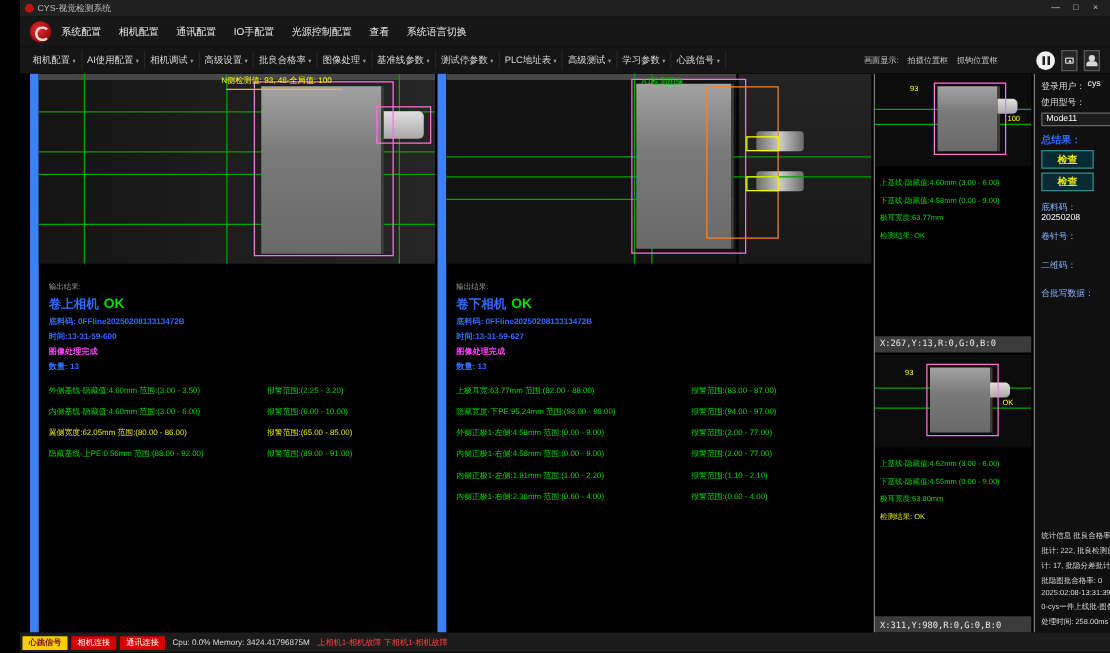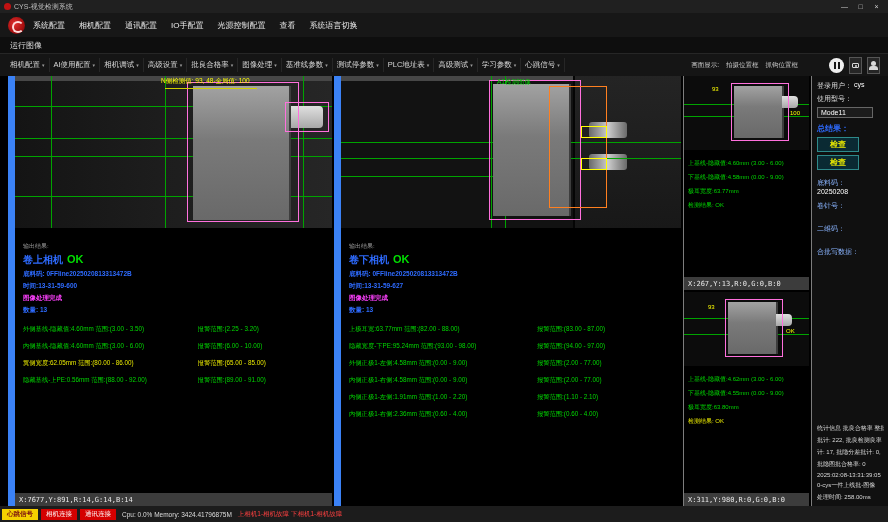--- a/index.html
+++ b/index.html
@@ -1,18 +1,18 @@
 <!DOCTYPE html>
 <html><head>
 <meta charset="utf-8">
 <style>
   *{margin:0;padding:0;box-sizing:border-box;}
   html,body{width:888px;height:522px;background:#000;overflow:hidden;}
   body{font-family:"Liberation Sans",sans-serif;}
-  .app{width:888px;height:522px;background:#000;display:flex;flex-direction:column;overflow:hidden;}
+  .app{width:888px;height:522px;background:#000;display:flex;flex-direction:column;overflow:hidden;padding-left:16px;}
 
   
   .titlebar{height:13px;background:#202020;display:flex;align-items:center;padding:0 4px;color:#bdbdbd;font-size:7px;flex:0 0 auto;}
   .title-icon{width:7px;height:7px;border-radius:50%;background:#c11212;margin-right:3px;flex:0 0 auto;}
   .win-controls{margin-left:auto;display:flex;gap:1px;}
   .win-btn{width:15px;height:11px;display:flex;align-items:center;justify-content:center;color:#cfcfcf;font-size:7px;cursor:default;}
 
   
   .menubar{height:24px;background:#171717;display:flex;align-items:center;padding:0 8px;color:#eaeaea;font-size:8px;flex:0 0 auto;}
   .logo{width:17px;height:17px;border-radius:50%;background:radial-gradient(circle at 40% 40%,#e23030 0%,#a80f0f 60%,#5e0505 100%);margin-right:8px;position:relative;flex:0 0 auto;}
@@ -131,23 +131,20 @@
         <span class="menu-item">系统配置</span>
         <span class="menu-item">相机配置</span>
         <span class="menu-item">通讯配置</span>
         <span class="menu-item">IO手配置</span>
         <span class="menu-item">光源控制配置</span>
         <span class="menu-item">查看</span>
         <span class="menu-item">系统语言切换</span>
       </div>
   </div>
 
-  <div class="tabrow">
-    <span>运行图像</span>
-  </div>
 
   <div class="toolbar">
     <div class="tb-items">
         <span class="tb-item">
           <span>相机配置</span>
           <span class="caret">▾</span>
         </span>
         <span class="tb-item">
           <span>AI使用配置</span>
           <span class="caret">▾</span>
@@ -255,21 +252,20 @@
             <div class="meas-row">
             <span class="meas-main yellow">翼侧宽度:62.05mm 范围:(80.00 - 86.00)</span>
             <span class="meas-alarm yellow">报警范围:(65.00 - 85.00)</span>
           </div>
             <div class="meas-row">
             <span class="meas-main green">隐藏基线-上PE:0.56mm 范围:(88.00 - 92.00)</span>
             <span class="meas-alarm green">报警范围:(89.00 - 91.00)</span>
           </div>
           </div>
       </div>
-      <div class="coordbar">X:7677,Y:891,R:14,G:14,B:14</div>
     </div>
 
     <div class="cam cam-right">
       <div class="cam-img rimg">
         <div class="band"></div>
         <div class="machinery" style="left:232px;top:0;width:115px;height:152px"></div>
         <div class="coil" style="left:248px;top:46px;width:38px;height:16px"></div>
         <div class="coil" style="left:248px;top:78px;width:38px;height:16px"></div>
         <div class="hl" style="top:66px"></div>
         <div class="hl" style="top:82px"></div>

